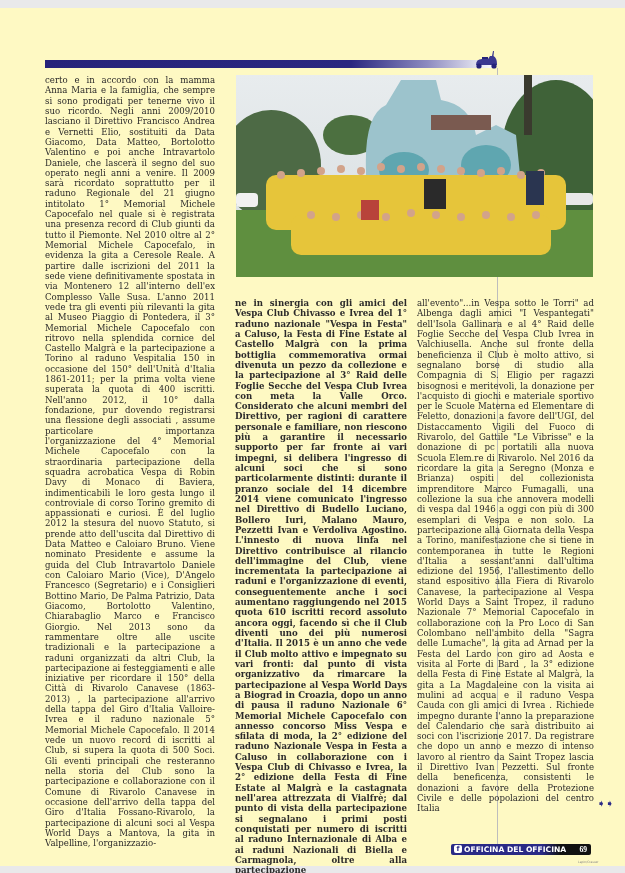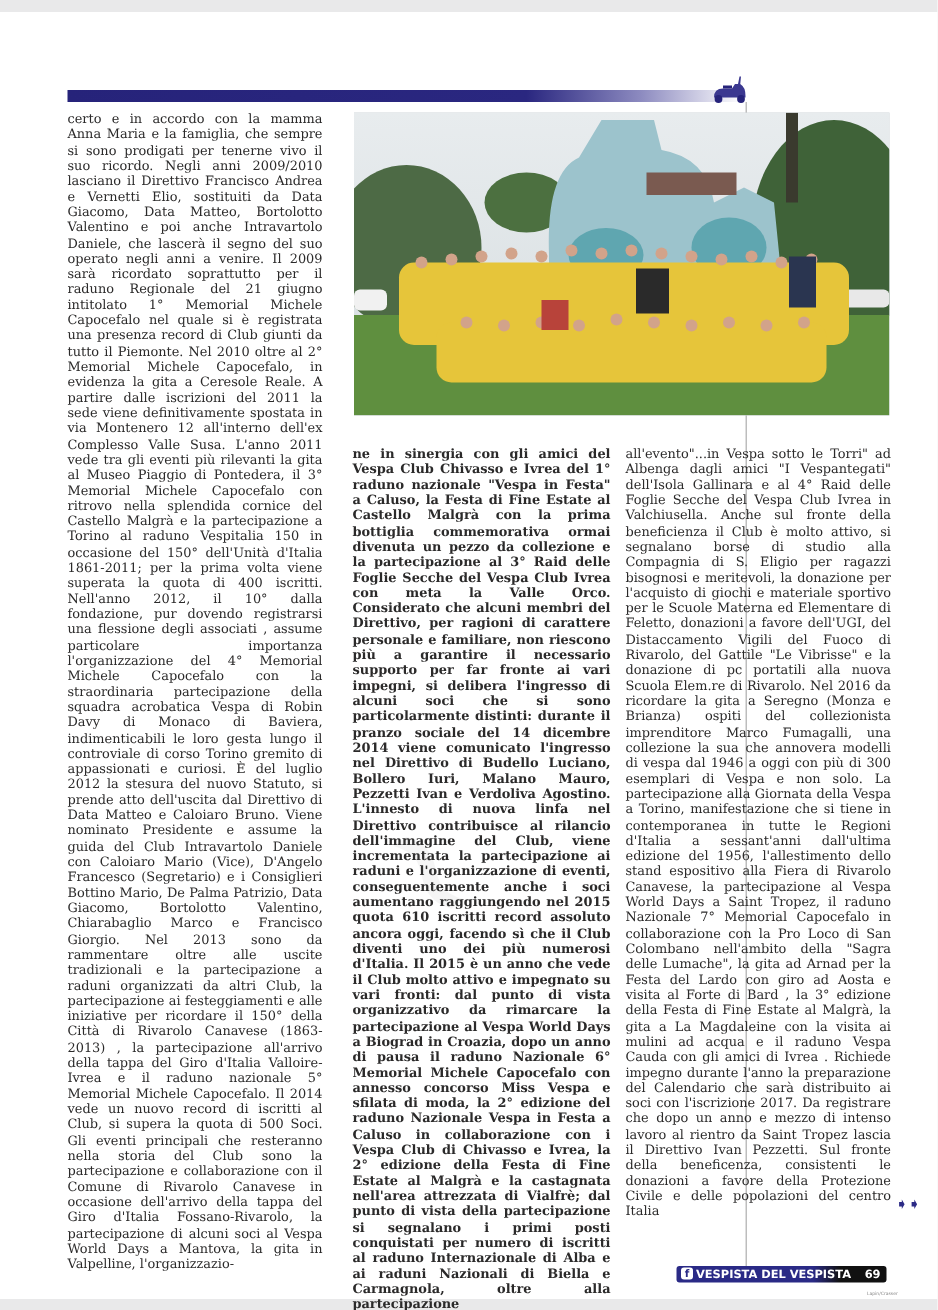--- a/index.html
+++ b/index.html
@@ -3,21 +3,21 @@
 <meta charset="utf-8">
 <style>
   html, body { margin:0; padding:0; }
   body {
     width:625px; height:873px; overflow:hidden;
     background:#e9e9ea;
     font-family:"DejaVu Serif", serif;
   }
   .page {
     position:absolute; left:0; top:8px; width:625px; height:858px;
-    background:#ffffff;
+    background:#fef9c3;
   }
   .topbar {
     position:absolute; left:45px; top:52px; width:450px; height:8px;
     background:linear-gradient(to right,#26237a 0%,#2a2780 68%,#8d8bc0 85%,#ffffff 100%);
   }
   .vespa-icon { position:absolute; left:473px; top:40px; width:26px; height:22px; }
   .right-rule {
     position:absolute; left:497px; top:60px; width:1px; height:780px; background:#bdbdbd;
   }
   .col {
@@ -37,21 +37,21 @@
   .footer {
     position:absolute; left:451px; top:836px; width:140px; height:11px;
     background:linear-gradient(to right,#2a2a86 0%,#2a2a86 65%,#111 78%,#111 100%);
     color:#ffffff; font-family:"DejaVu Sans", sans-serif; font-size:7.6px; line-height:11px;
     font-weight:bold; border-radius:2px;
   }
   .footer .fb {
     display:inline-block; width:8px; height:8px; background:#fff; color:#2a2a86;
     border-radius:2px; font-size:7px; line-height:8px; text-align:center; margin:1px 2px 0 3px; vertical-align:top;
   }
-  .footer .num { position:absolute; right:4px; top:0; }
+  .footer .num { position:absolute; right:4px; top:0;font-family:Liberation Serif, serif; }
   .arrow-icon {
     position:absolute; left:597px; top:790px; color:#2b2a86; font-size:10px; font-weight:bold;
     font-family:"DejaVu Sans", sans-serif;
   }
   .watermark {
     position:absolute; left:250px; top:520px; transform:rotate(55deg);
     font-family:"DejaVu Sans", sans-serif; font-size:90px; font-weight:bold;
     color:rgba(120,120,120,0.07); white-space:nowrap; pointer-events:none;
   }
   .credit {
@@ -133,18 +133,18 @@
   </div>
 
   <div class="col col2">ne in sinergia con gli amici del Vespa Club Chivasso e Ivrea del 1° raduno nazionale "Vespa in Festa" a Caluso, la Festa di Fine Estate al Castello Malgrà con la prima bottiglia commemorativa ormai divenuta un pezzo da collezione e la partecipazione al 3° Raid delle Foglie Secche del Vespa Club Ivrea con meta la Valle Orco. Considerato che alcuni membri del Direttivo, per ragioni di carattere personale e familiare, non riescono più a garantire il necessario supporto per far fronte ai vari impegni, si delibera l'ingresso di alcuni soci che si sono particolarmente distinti: durante il pranzo sociale del 14 dicembre 2014 viene comunicato l'ingresso nel Direttivo di Budello Luciano, Bollero Iuri, Malano Mauro, Pezzetti Ivan e Verdoliva Agostino. L'innesto di nuova linfa nel Direttivo contribuisce al rilancio dell'immagine del Club, viene incrementata la partecipazione ai raduni e l'organizzazione di eventi, conseguentemente anche i soci aumentano raggiungendo nel 2015 quota 610 iscritti record assoluto ancora oggi, facendo sì che il Club diventi uno dei più numerosi d'Italia. Il 2015 è un anno che vede il Club molto attivo e impegnato su vari fronti: dal punto di vista organizzativo da rimarcare la partecipazione al Vespa World Days a Biograd in Croazia, dopo un anno di pausa il raduno Nazionale 6° Memorial Michele Capocefalo con annesso concorso Miss Vespa e sfilata di moda, la 2° edizione del raduno Nazionale Vespa in Festa a Caluso in collaborazione con i Vespa Club di Chivasso e Ivrea, la 2° edizione della Festa di Fine Estate al Malgrà e la castagnata nell'area attrezzata di Vialfrè; dal punto di vista della partecipazione si segnalano i primi posti conquistati per numero di iscritti al raduno Internazionale di Alba e ai raduni Nazionali di Biella e Carmagnola, oltre alla partecipazione</div>
   <div class="col col3">all'evento"...in Vespa sotto le Torri" ad Albenga dagli amici "I Vespantegati" dell'Isola Gallinara e al 4° Raid delle Foglie Secche del Vespa Club Ivrea in Valchiusella. Anche sul fronte della beneficienza il Club è molto attivo, si segnalano borse di studio alla Compagnia di S. Eligio per ragazzi bisognosi e meritevoli, la donazione per l'acquisto di giochi e materiale sportivo per le Scuole Materna ed Elementare di Feletto, donazioni a favore dell'UGI, del Distaccamento Vigili del Fuoco di Rivarolo, del Gattile "Le Vibrisse" e la donazione di pc portatili alla nuova Scuola Elem.re di Rivarolo. Nel 2016 da ricordare la gita a Seregno (Monza e Brianza) ospiti del collezionista imprenditore Marco Fumagalli, una collezione la sua che annovera modelli di vespa dal 1946 a oggi con più di 300 esemplari di Vespa e non solo. La partecipazione alla Giornata della Vespa a Torino, manifestazione che si tiene in contemporanea in tutte le Regioni d'Italia a sessant'anni dall'ultima edizione del 1956, l'allestimento dello stand espositivo alla Fiera di Rivarolo Canavese, la partecipazione al Vespa World Days a Saint Tropez, il raduno Nazionale 7° Memorial Capocefalo in collaborazione con la Pro Loco di San Colombano nell'ambito della "Sagra delle Lumache", la gita ad Arnad per la Festa del Lardo con giro ad Aosta e visita al Forte di Bard , la 3° edizione della Festa di Fine Estate al Malgrà, la gita a La Magdaleine con la visita ai mulini ad acqua e il raduno Vespa Cauda con gli amici di Ivrea . Richiede impegno durante l'anno la preparazione del Calendario che sarà distribuito ai soci con l'iscrizione 2017. Da registrare che dopo un anno e mezzo di intenso lavoro al rientro da Saint Tropez lascia il Direttivo Ivan Pezzetti. Sul fronte della beneficenza, consistenti le donazioni a favore della Protezione Civile e delle popolazioni del centro Italia</div>
 
   <div class="watermark">~</div>
 
   <div class="arrow-icon">➧➧</div>
 
   <div class="footer">
-    <span class="fb">f</span><span>VESPISTA DEL VESPISTA</span>
+    <span class="fb">f</span><span>OFFICINA DEL OFFICINA</span>
     <span class="num">69</span>
   </div>
 
   <div class="credit">Lapin/Crasser</div>
 </div>
 
 </body></html>

